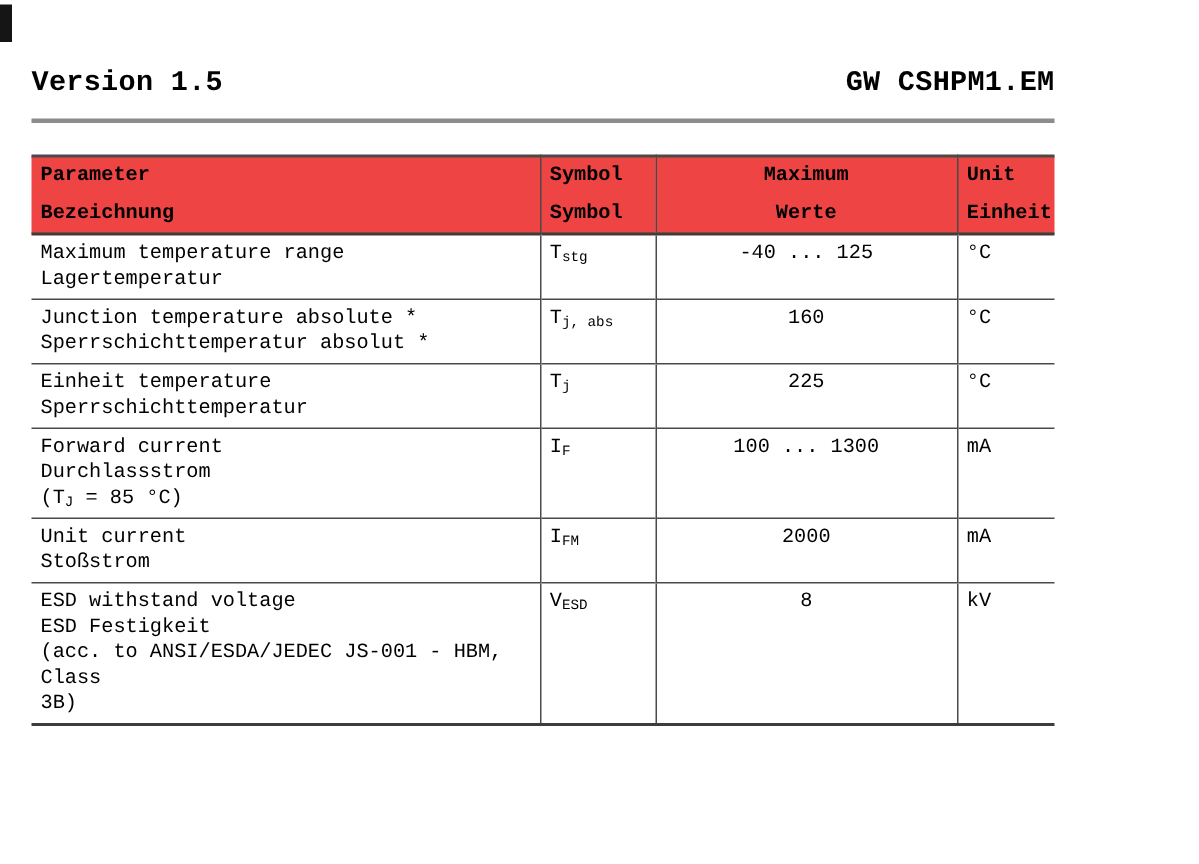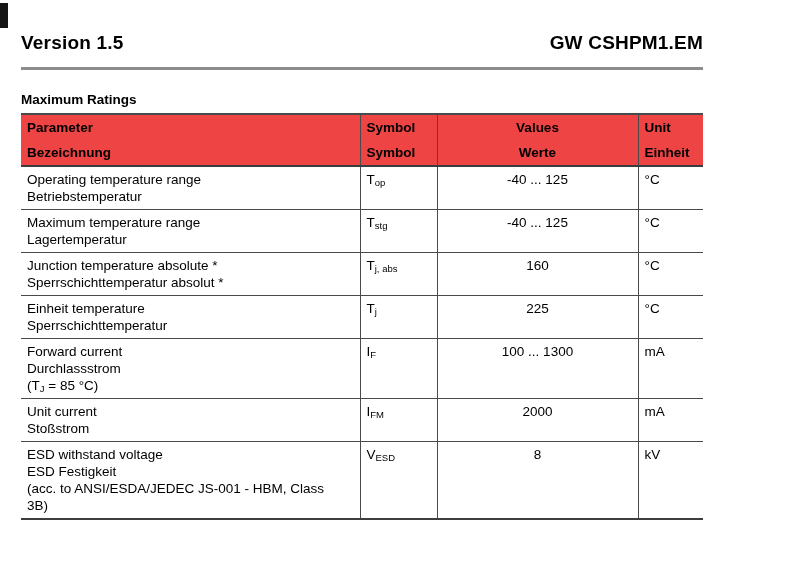--- a/index.html
+++ b/index.html
@@ -2,21 +2,21 @@
 <html><head>
 <meta charset="utf-8">
 <style>
   html,body{margin:0;padding:0;}
   body{
     width:799px;height:576px;background:#ffffff;color:#000;
     font-family:"Liberation Sans", sans-serif;
     position:relative;overflow:hidden;
   }
   .scan-artifact{position:absolute;left:0;top:3px;width:8px;height:25px;background:#151515;}
-  .content{position:absolute;left:21px;top:4px;width:682px;}
+  .content{position:absolute;left:21px;top:16px;width:682px;font-family:Liberation Mono, monospace;}
 
   .doc-header{display:flex;justify-content:space-between;align-items:baseline;margin-top:28px;}
   .doc-header .title{font-size:19px;font-weight:bold;letter-spacing:.2px;}
   .rule{height:3px;background:#8c8c8c;margin-top:13px;}
 
   .section-title{margin-top:21px;font-size:13.5px;font-weight:bold;line-height:17px;}
 
   table.ratings{
     border-collapse:collapse;table-layout:fixed;width:682px;margin-top:5px;
     font-size:13.5px;line-height:17px;
@@ -45,54 +45,44 @@
 <div class="content">
 
   <div class="doc-header">
     <span class="title">Version 1.5</span>
     <span class="title">GW CSHPM1.EM</span>
   </div>
 
   <div class="rule"></div>
 
   <div class="section-title">
-    <div>Maximum Ratings</div>
   </div>
 
   <table class="ratings">
     <colgroup>
       <col class="c-param">
         <col class="c-symbol">
         <col class="c-values">
         <col class="c-unit">
     </colgroup>
     <thead>
       <tr>
         <th>Parameter</th>
         <th class="b-left">Symbol</th>
-        <th class="b-left center">Values</th>
+        <th class="b-left center">Maximum</th>
         <th class="b-left">Unit</th>
       </tr>
       <tr>
         <th>Bezeichnung</th>
         <th class="b-left">Symbol</th>
         <th class="b-left center">Werte</th>
         <th class="b-left">Einheit</th>
       </tr>
     </thead>
     <tbody>
-        <tr>
-          <td>
-            <div><span>Operating temperature range</span></div>
-            <div><span>Betriebstemperatur</span></div>
-          </td>
-          <td class="b-left"><span>T</span><sub>op</sub></td>
-          <td class="b-left center">-40 ... 125</td>
-          <td class="b-left">°C</td>
-        </tr>
         <tr>
           <td>
             <div><span>Maximum temperature range</span></div>
             <div><span>Lagertemperatur</span></div>
           </td>
           <td class="b-left"><span>T</span><sub>stg</sub></td>
           <td class="b-left center">-40 ... 125</td>
           <td class="b-left">°C</td>
         </tr>
         <tr>

